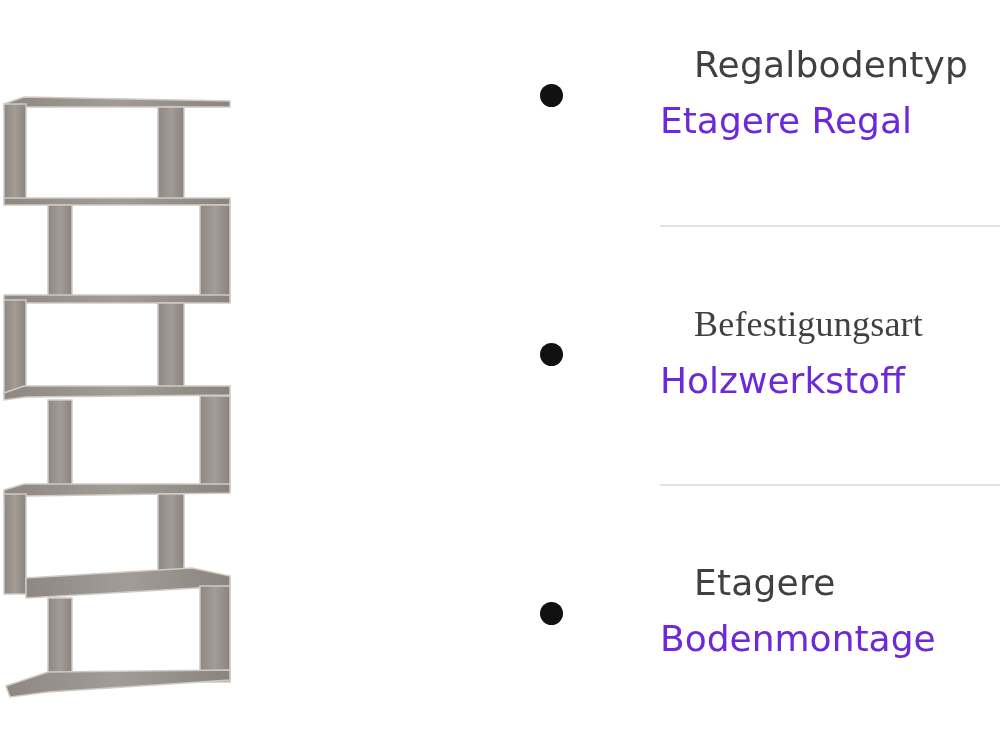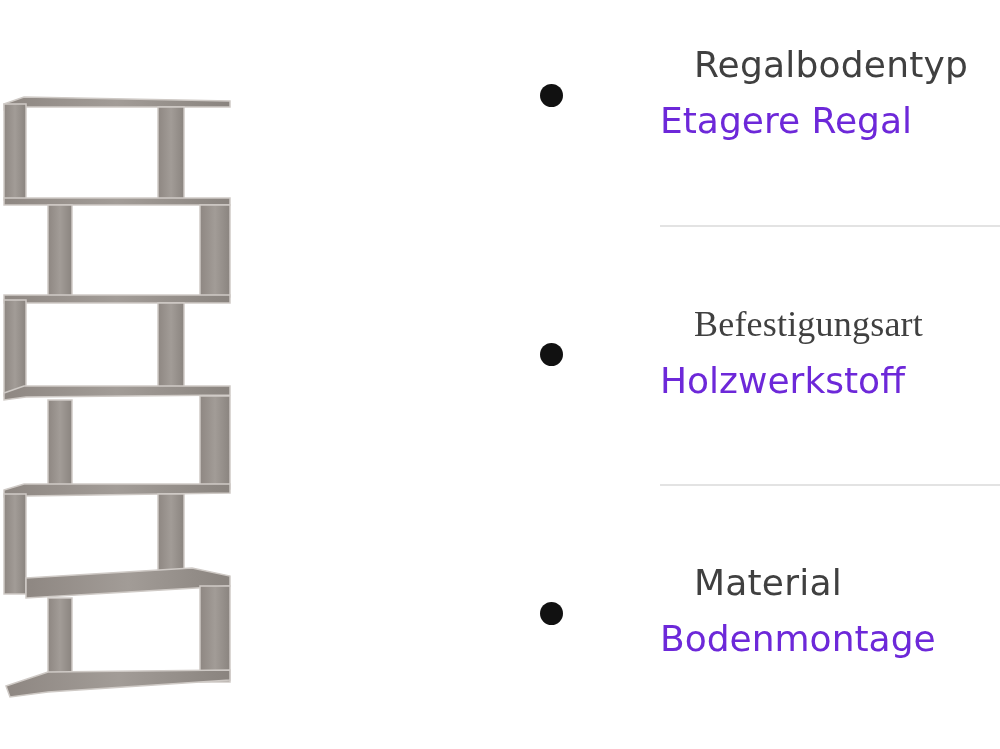--- a/index.html
+++ b/index.html
@@ -63,14 +63,14 @@
 <div class="label" style="top:44px;">Regalbodentyp</div>
 <div class="value" style="top:100px;">Etagere Regal</div>
 <div class="divider" style="top:225px;"></div>
 
 <div class="bullet" style="top:343px;"></div>
 <div class="label" style="top:303px;font-family:Liberation Serif, serif;">Befestigungsart</div>
 <div class="value" style="top:360px;">Holzwerkstoff</div>
 <div class="divider" style="top:484px;"></div>
 
 <div class="bullet" style="top:602px;"></div>
-<div class="label" style="top:562px;">Material</div>
+<div class="label" style="top:562px;">Etagere</div>
 <div class="value" style="top:618px;">Bodenmontage</div>
 
 </body></html>

